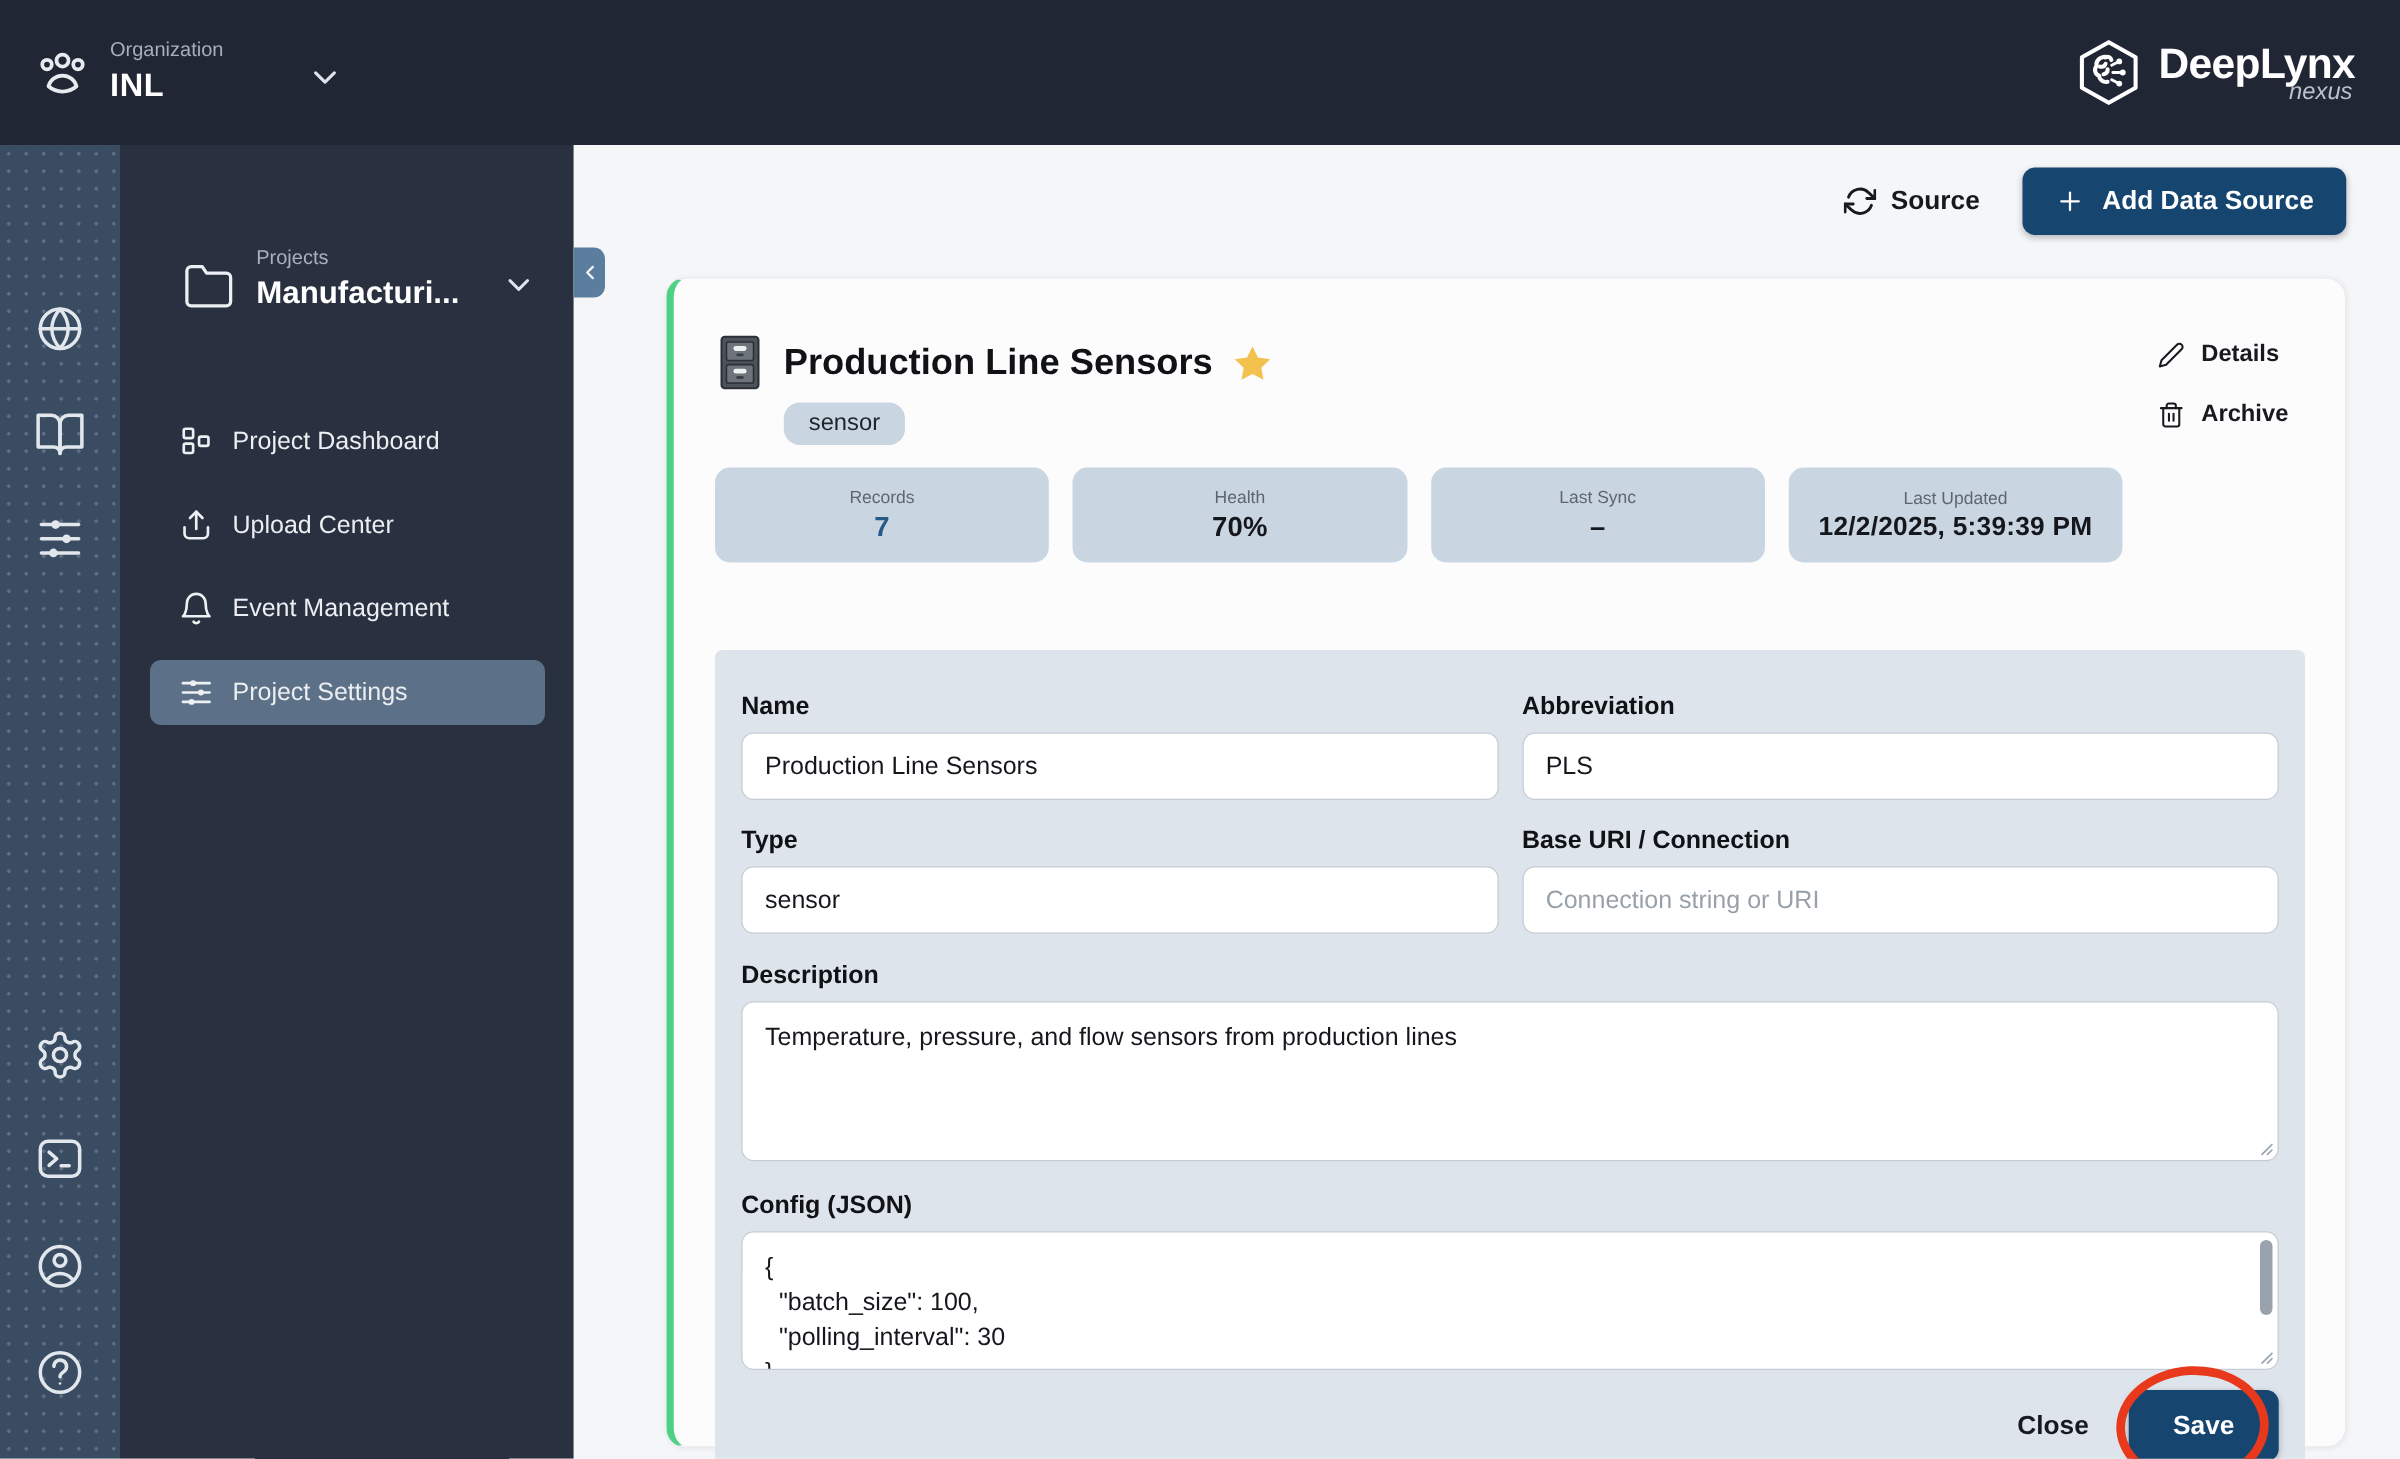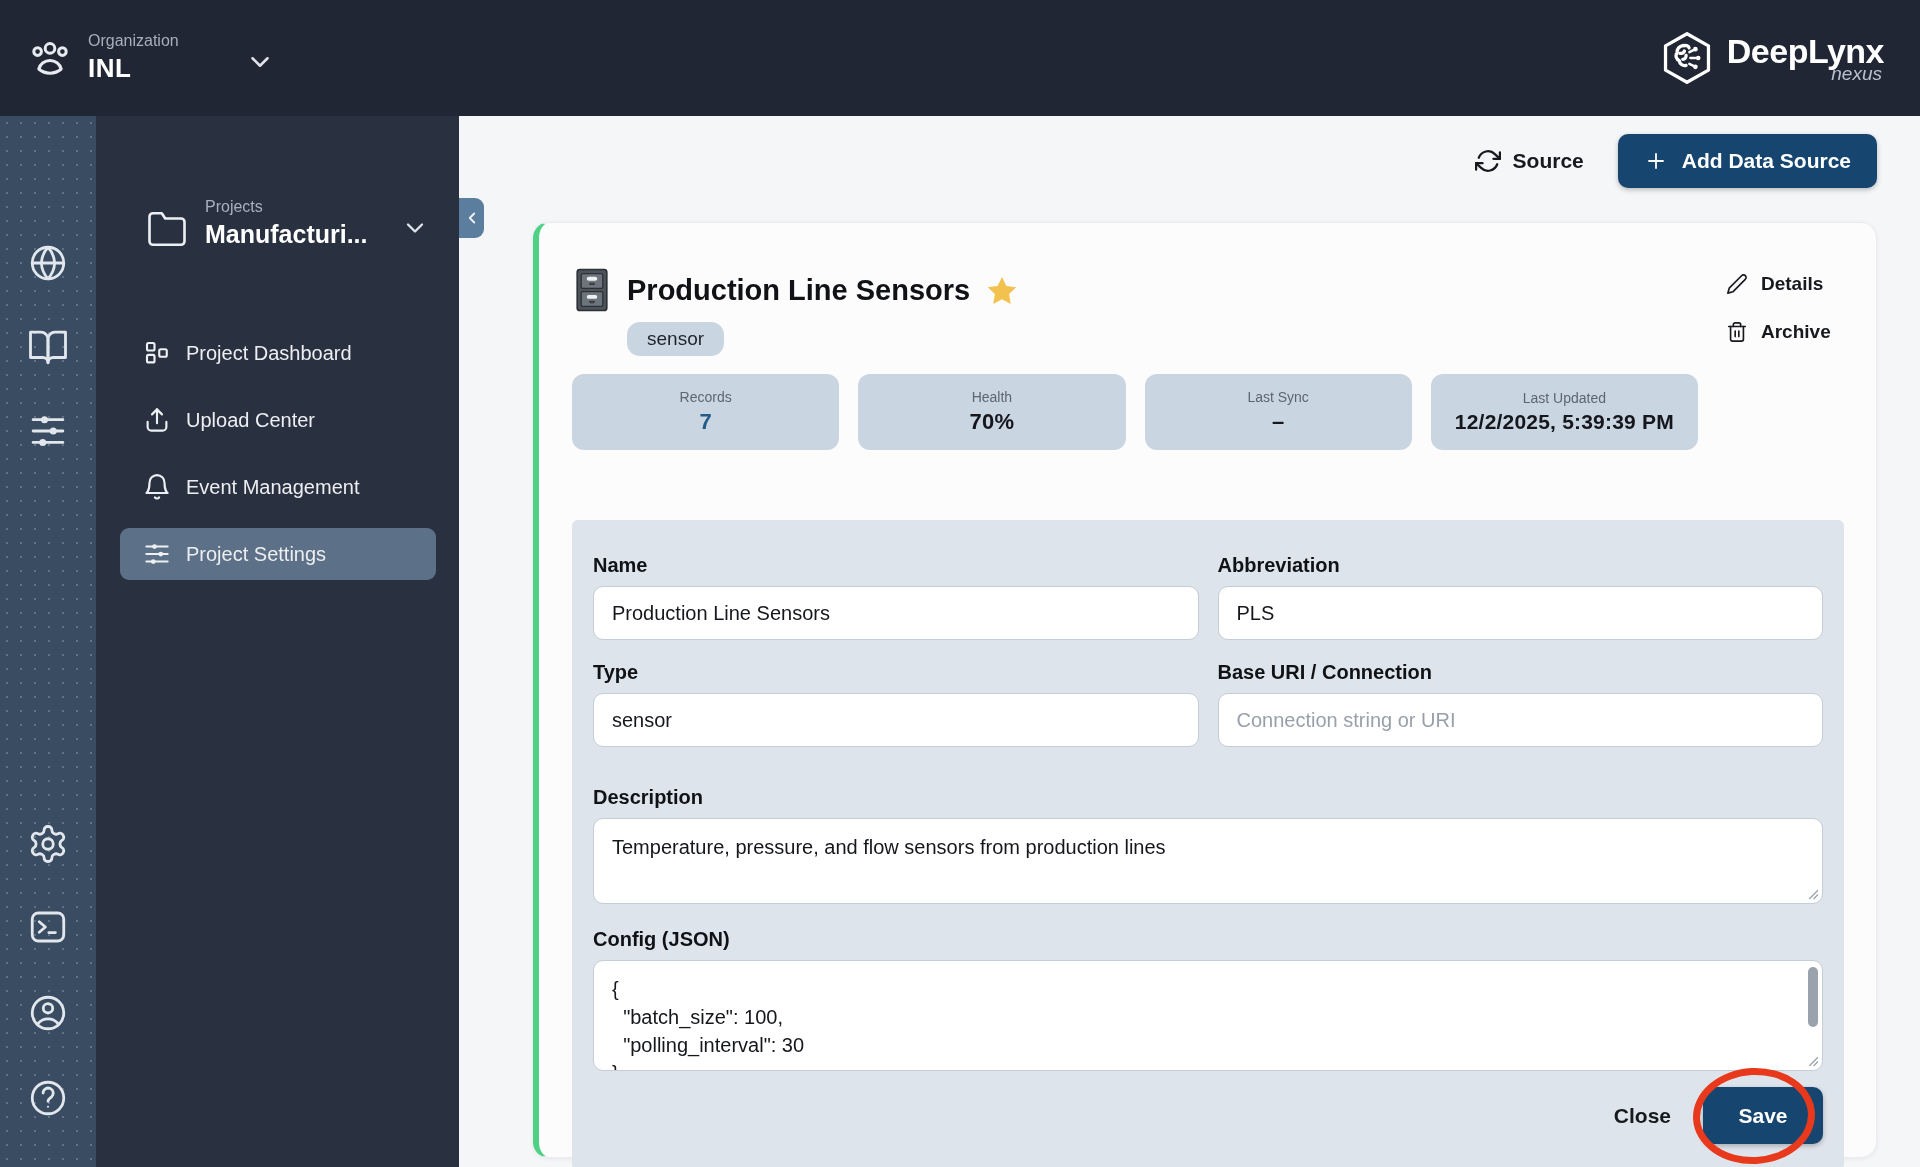--- a/index.html
+++ b/index.html
@@ -88,26 +88,26 @@
 
   
   .form-panel { margin-top:70px; background:#dee4eb; border-radius:6px; padding:34px 21px 26px; }
   .grid-row { display:flex; gap:19px; }
   .grid-row.second { margin-top:21px; }
   .field { flex:1; min-width:0; }
   .field-label { display:block; font-size:20px; font-weight:700; color:#101216; margin-bottom:9px; }
   .text-input { width:100%; height:54px; background:#fff; border:1px solid #c6ccd4; border-radius:10px;
                 padding:0 18px; font:inherit; font-size:20px; color:#15171c; }
   .text-input::placeholder { color:#98a0aa; }
-  .block-field { margin-top:39px; }
+  .block-field { margin-top:22px; }
   .ta-wrap { position:relative; }
   textarea.text-area { display:block; width:100%; background:#fff; border:1px solid #c6ccd4; border-radius:10px;
                 padding:14px 18px; font:inherit; font-size:20px; line-height:28px; color:#15171c;
                 resize:none; overflow:hidden; }
-  .ta-desc { height:86px; }
+  .ta-desc { height:128px; }
   .ta-config { height:111px; }
   .config-block { margin-top:24px; }
   .scroll-thumb { position:absolute; right:5px; top:7px; width:10px; height:60px; background:#9aa3ad; border-radius:5px; cursor:pointer; }
   .resize-grip { position:absolute; right:4px; bottom:4px; width:13px; height:13px; pointer-events:none; color:#9aa3ad; }
 
   .buttons-row { display:flex; justify-content:flex-end; align-items:center; gap:32px; margin-top:16px; }
   .close-btn { background:none; border:none; font:inherit; font-size:21px; font-weight:700; color:#17191e; cursor:pointer; }
   .save-wrap { position:relative; }
   .save-btn { width:120px; height:57px; background:#16466f; color:#fff; border:none; border-radius:10px;
               font:inherit; font-size:21px; font-weight:700; cursor:pointer; box-shadow:0 2px 5px rgba(0,0,0,.25); }

